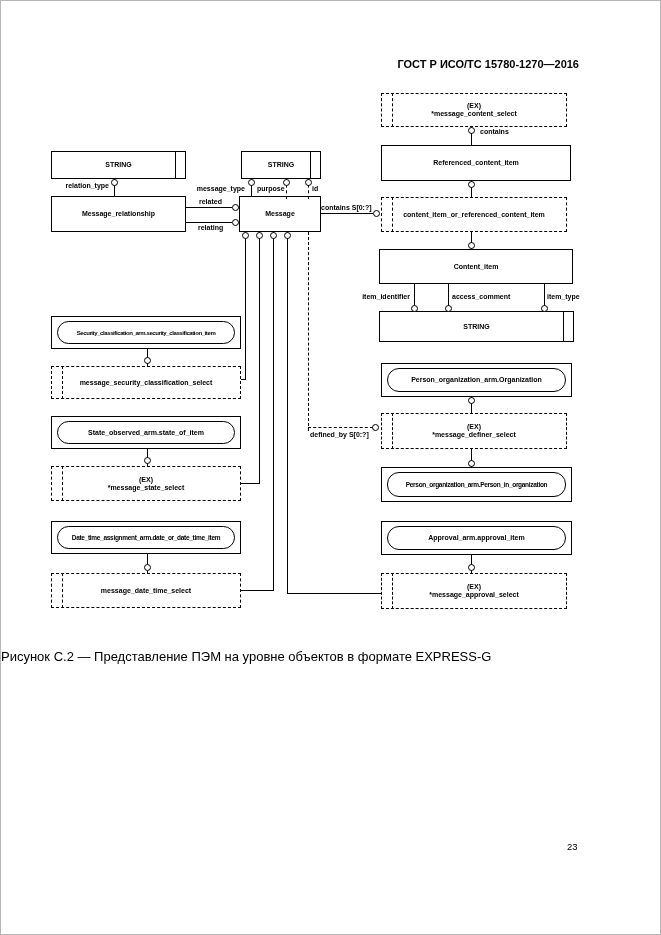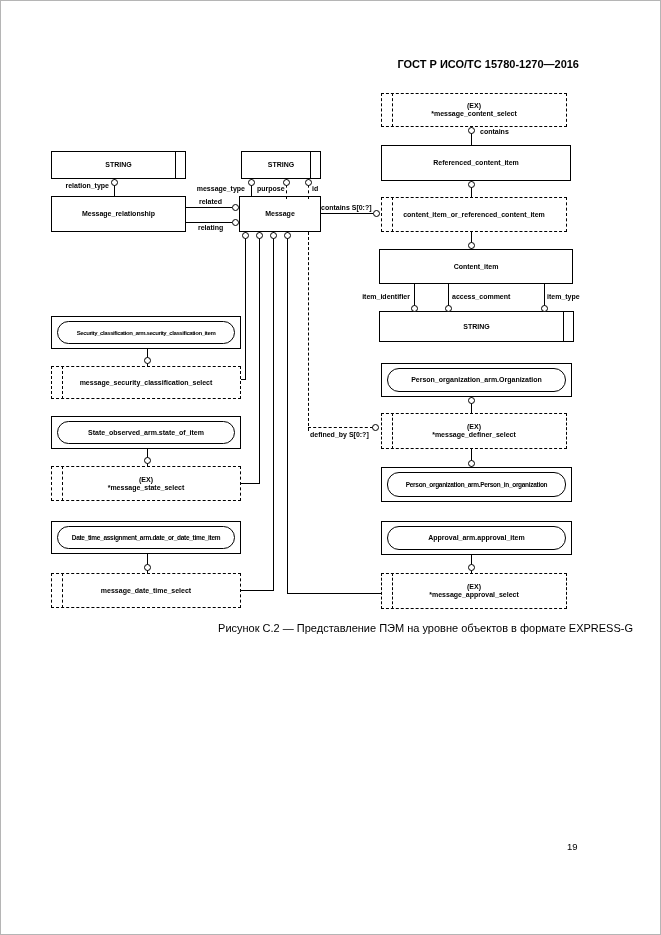--- a/index.html
+++ b/index.html
@@ -2,21 +2,21 @@
 <html><head>
 <meta charset="utf-8">
 <style>
   html,body{margin:0;padding:0;background:#e8e8e8;}
   .page{
     position:relative;width:661px;height:935px;background:#ffffff;
     border:1px solid #b5b5b5;box-sizing:border-box;overflow:hidden;
     font-family:"Liberation Sans",sans-serif;color:#000;
   }
   .hdr{position:absolute;top:57px;right:81px;font-size:11px;font-weight:bold;white-space:nowrap;}
-  .caption{position:absolute;top:621px;left:0;width:632px;text-align:right;font-size:11px;white-space:nowrap;}
+  .caption{position:absolute;top:648px;left:0;width:632px;text-align:left;font-size:13px;white-space:nowrap;}
   .pagenum{position:absolute;top:840px;left:566px;font-size:9.5px;}
 
   
   .box{position:absolute;border:1px solid #000;box-sizing:border-box;
        display:flex;flex-direction:column;align-items:center;justify-content:center;
        text-align:center;background:#fff;}
   .box span{font-size:7px;font-weight:bold;line-height:8px;white-space:nowrap;}
   .dashedbox{border-style:dashed;}
   .bar-l{position:absolute;left:10px;top:-1px;bottom:-1px;width:0;border-left:1px dashed #000;}
   .bar-r{position:absolute;right:9px;top:-1px;bottom:-1px;width:0;border-left:1px solid #000;}
@@ -196,15 +196,15 @@
     <div class="lbl ta-c" style="left:320px;top:203px;width:50px">contains S[0:?]</div>
     <div class="lbl" style="left:479px;top:127px">contains</div>
     <div class="lbl ta-r" style="left:352px;top:292px;width:57px">item_identifier</div>
     <div class="lbl" style="left:451px;top:292px">access_comment</div>
     <div class="lbl" style="left:546px;top:292px">item_type</div>
     <div class="lbl" style="left:309px;top:430px">defined_by S[0:?]</div>
 
   </div>
 
   <div class="caption">Рисунок С.2 — Представление ПЭМ на уровне объектов в формате EXPRESS-G</div>
-  <div class="pagenum">19</div>
+  <div class="pagenum">23</div>
 
 </div>
 
 </body></html>

